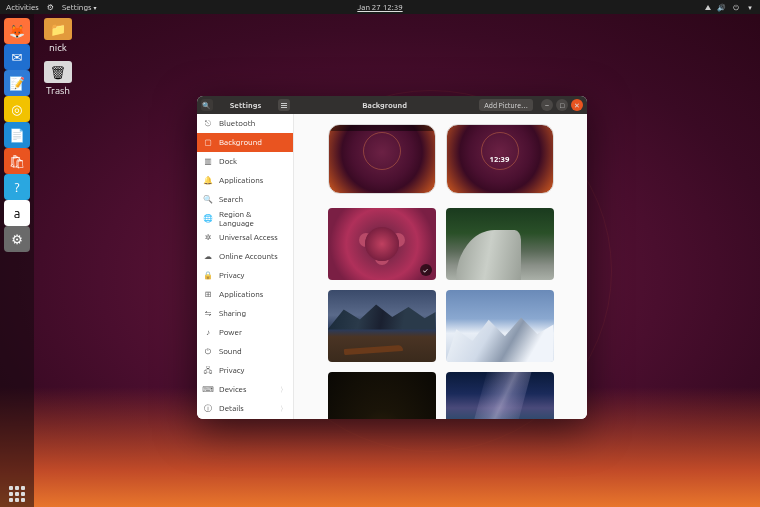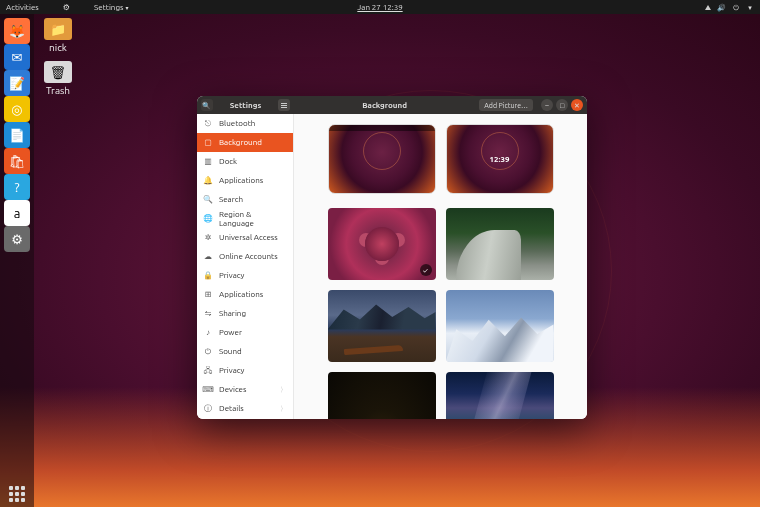--- a/index.html
+++ b/index.html
@@ -12,21 +12,21 @@
   .circles { position:absolute; top:50px; left:180px; width:500px; height:500px; pointer-events:none; }
   .circles::before, .circles::after { content:""; position:absolute; border:1px solid rgba(255,120,60,0.08); border-radius:50%; }
   .circles::before { width:360px; height:360px; left:70px; top:40px; }
   .circles::after  { width:260px; height:260px; left:120px; top:90px; }
   body::after { content:""; position:absolute; left:0; right:0; bottom:0; height:120px;
     background: linear-gradient(to top, #e8762c 0%, #c24b28 30%, rgba(90,20,40,0) 100%); pointer-events:none; }
 
   
   .topbar { position:absolute; top:0; left:0; right:0; height:14px; background:#1a1a1a; color:#ddd;
     display:flex; align-items:center; font-size:8px; padding:0 6px; z-index:10; }
-  .topbar .left { display:flex; gap:24px; align-items:center; }
+  .topbar .left { display:flex; gap:8px; align-items:center; }
   .topbar .center { position:absolute; left:50%; transform:translateX(-50%);text-decoration:underline; }
   .topbar .right { margin-left:auto; display:flex; gap:6px; align-items:center; }
   .topbar .appmenu::after { content:"▾"; font-size:6px; margin-left:2px; }
   .tri { width:0; height:0; border-left:3px solid transparent; border-right:3px solid transparent; border-bottom:5px solid #ccc; }
   .sysicon { width:8px; height:8px; display:flex; align-items:center; justify-content:center; font-size:7px; }
 
   
   .dock { position:absolute; left:0; top:14px; bottom:0; width:34px; background:rgba(20,10,15,0.55);
     display:flex; flex-direction:column; align-items:center; padding-top:4px; gap:3px; z-index:5; }
   .dock-icon { width:26px; height:26px; border-radius:4px; display:flex; align-items:center; justify-content:center; font-size:13px; }
@@ -58,21 +58,21 @@
 
   .body { flex:1; display:flex; min-height:0; }
   .sidebar { width:97px; background:#fff; border-right:1px solid #e8e8e8; overflow:hidden; }
   .srow { height:19px; display:flex; align-items:center; padding:0 6px; gap:6px; font-size:8px; color:#333; }
   .srow.active { background:#e95420; color:#fff; }
   .srow .ic { width:10px; height:10px; display:flex; align-items:center; justify-content:center; font-size:8px; color:inherit; opacity:0.8; }
   .srow .chev { margin-left:auto; font-size:7px; opacity:0.5; }
 
   .content { flex:1; background:#fafafa; padding:10px 20px; overflow:hidden; }
   .hero { display:flex; gap:10px; justify-content:center; margin-bottom:14px; }
-  .thumb { width:108px; height:70px; border-radius:7px; position:relative; overflow:hidden; }
+  .thumb { width:108px; height:70px; border-radius:12px; position:relative; overflow:hidden; }
   .thumb.hero-t { border:1px solid #ddd; }
   .wall-default { background: radial-gradient(circle at 50% 40%, #6b2144 0%, #4a1030 45%, #3a0a24 60%, #d15a1e 100%); }
   .wall-default::before { content:""; position:absolute; left:50%; top:38%; width:36px; height:36px; transform:translate(-50%,-50%); border:1.5px solid rgba(255,150,80,0.35); border-radius:50%; }
   .wall-default.with-bar::after { content:""; position:absolute; top:0; left:0; right:0; height:6px; background:rgba(0,0,0,0.45); }
   .lock-time { position:absolute; left:0; right:0; top:44%; text-align:center; color:#fff; font-size:8px; font-weight:600; }
   .grid { display:grid; grid-template-columns:repeat(2,108px); gap:10px; justify-content:center; }
   .gthumb { width:108px; height:72px; border-radius:4px; overflow:hidden; position:relative; }
   .sel-badge { position:absolute; right:4px; bottom:4px; width:12px; height:12px; border-radius:50%; background:rgba(0,0,0,0.6); color:#fff; font-size:7px; display:flex; align-items:center; justify-content:center; }
   .wp-abstract { background: radial-gradient(circle at 50% 50%, #5a1a3a 0%, #8a2a4e 30%, #b0305a 55%, #7a1f44 80%);}
   .wp-abstract::before{content:"";position:absolute;left:50%;top:50%;width:34px;height:34px;transform:translate(-50%,-50%);background:radial-gradient(circle,#c04060 0%,#7a2040 70%);border-radius:50%;box-shadow:-16px -4px 0 -10px #b84a68,16px -4px 0 -10px #b84a68,0 14px 0 -10px #b84a68;}

